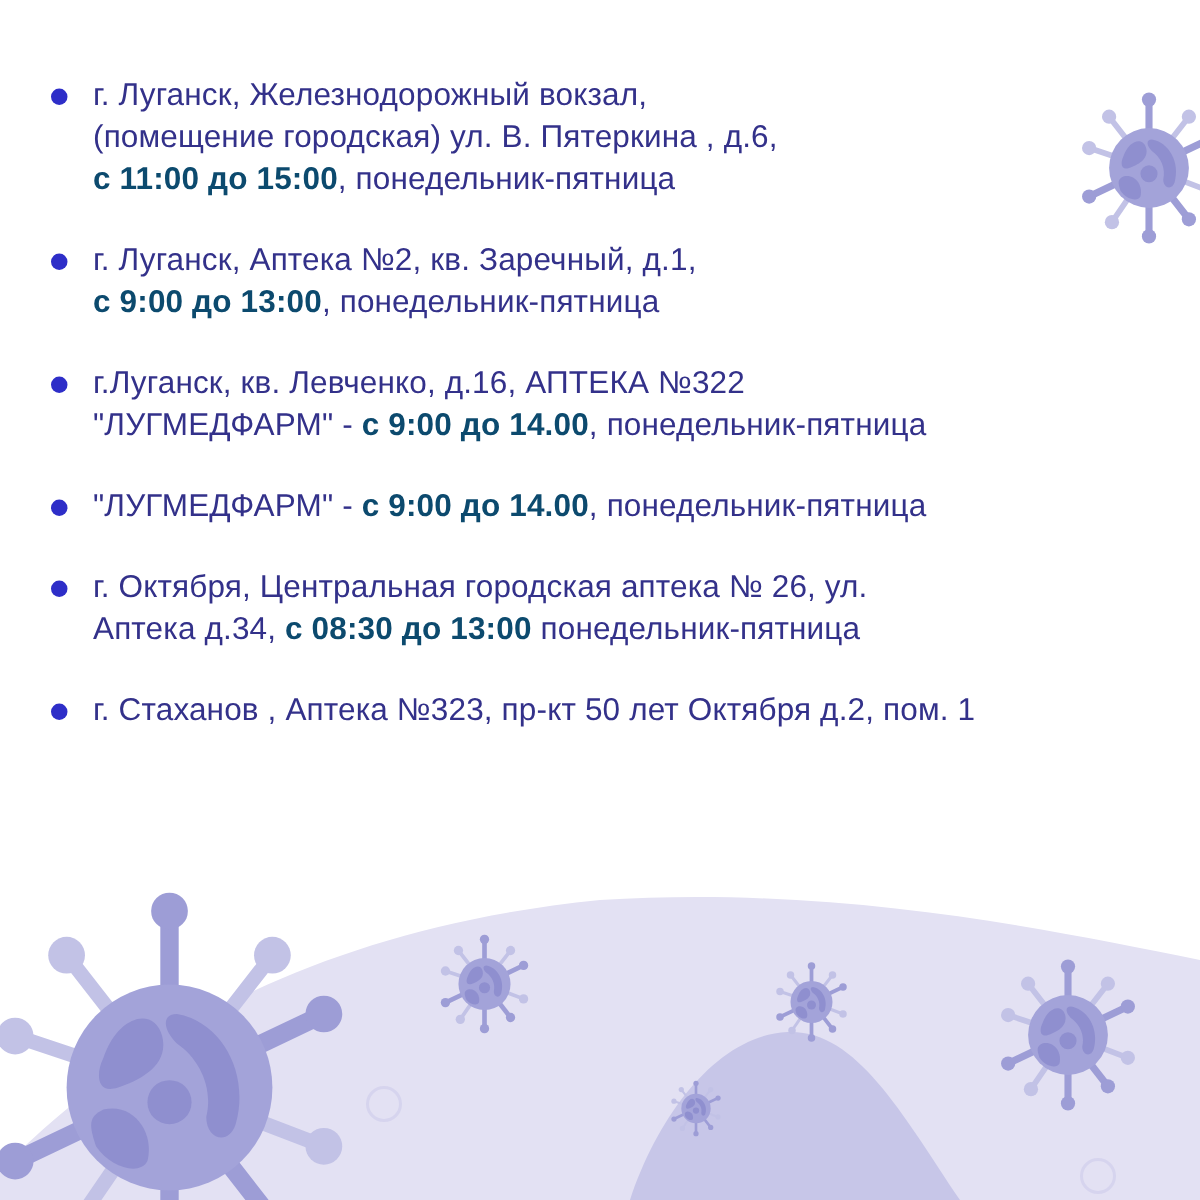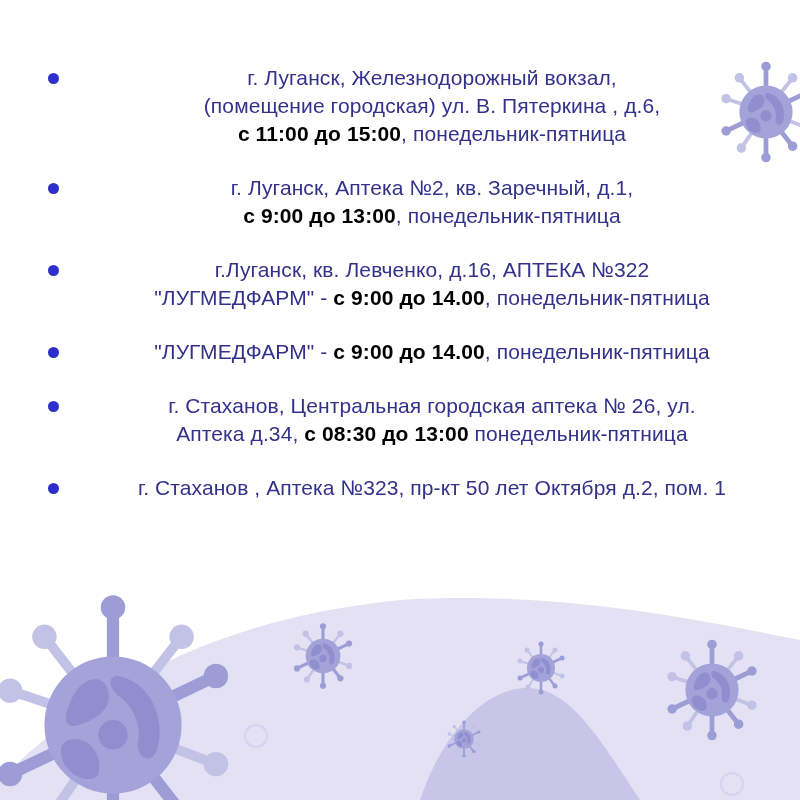--- a/index.html
+++ b/index.html
@@ -4,33 +4,33 @@
   <style>
     html, body { margin: 0; padding: 0; }
     body {
       width: 800px; height: 800px; position: relative; overflow: hidden;
       background: #ffffff;
       font-family: "Liberation Sans", "DejaVu Sans", sans-serif;
     }
     .bg-svg { position: absolute; left: 0; top: 0; width: 800px; height: 800px; }
     .list {
       position: absolute; left: 34px; top: 50px; width: 740px;
-      margin: 14px; padding: 0; list-style: none; text-align: center;
+      margin: 0; padding: 0; list-style: none;
     }
     .item {
       position: relative; padding-left: 28px;
       font-size: 21px; line-height: 28px; color: #33318a;
       letter-spacing: 0.1px;
       margin-bottom: 26px;
     }
     .bullet {
       position: absolute; left: 0; top: 9px; width: 11px; height: 11px;
       border-radius: 50%; background: #2e2ec8;
     }
-    .bold { font-weight: bold; color: #000000; }
+    .bold { font-weight: bold; color: #0c4a6e; }
     .line { display: block; white-space: nowrap; }
   </style>
 </head>
 <body>
 
 <svg class="bg-svg" viewBox="0 0 800 800" xmlns="http://www.w3.org/2000/svg">
   <defs>
     <g id="virus">
       <g stroke-linecap="round">
         <line x1="0" y1="0" x2="0" y2="-48" stroke="#9d9dd6" stroke-width="5"></line>
@@ -105,20 +105,20 @@
     <span class="bullet"></span>
     <span class="line"><span>г.Луганск, кв. Левченко, д.16, АПТЕКА №322</span></span>
     <span class="line"><span>"ЛУГМЕДФАРМ" - </span><span class="bold">с 9:00 до 14.00</span><span>, понедельник-пятница</span></span>
   </li>
   <li class="item">
     <span class="bullet"></span>
     <span class="line"><span>"ЛУГМЕДФАРМ" - </span><span class="bold">с 9:00 до 14.00</span><span>, понедельник-пятница</span></span>
   </li>
   <li class="item">
     <span class="bullet"></span>
-    <span class="line"><span>г. Стаханов, Центральная городская аптека № 26,  ул.</span></span>
+    <span class="line"><span>г. Октября, Центральная городская аптека № 26,  ул.</span></span>
     <span class="line"><span>Аптека д.34, </span><span class="bold">с 08:30 до 13:00</span><span> понедельник-пятница</span></span>
   </li>
   <li class="item">
     <span class="bullet"></span>
     <span class="line"><span>г. Стаханов , Аптека №323, пр-кт 50 лет Октября д.2, пом. 1</span></span>
   </li>
 </ul>
 
 </body></html>

